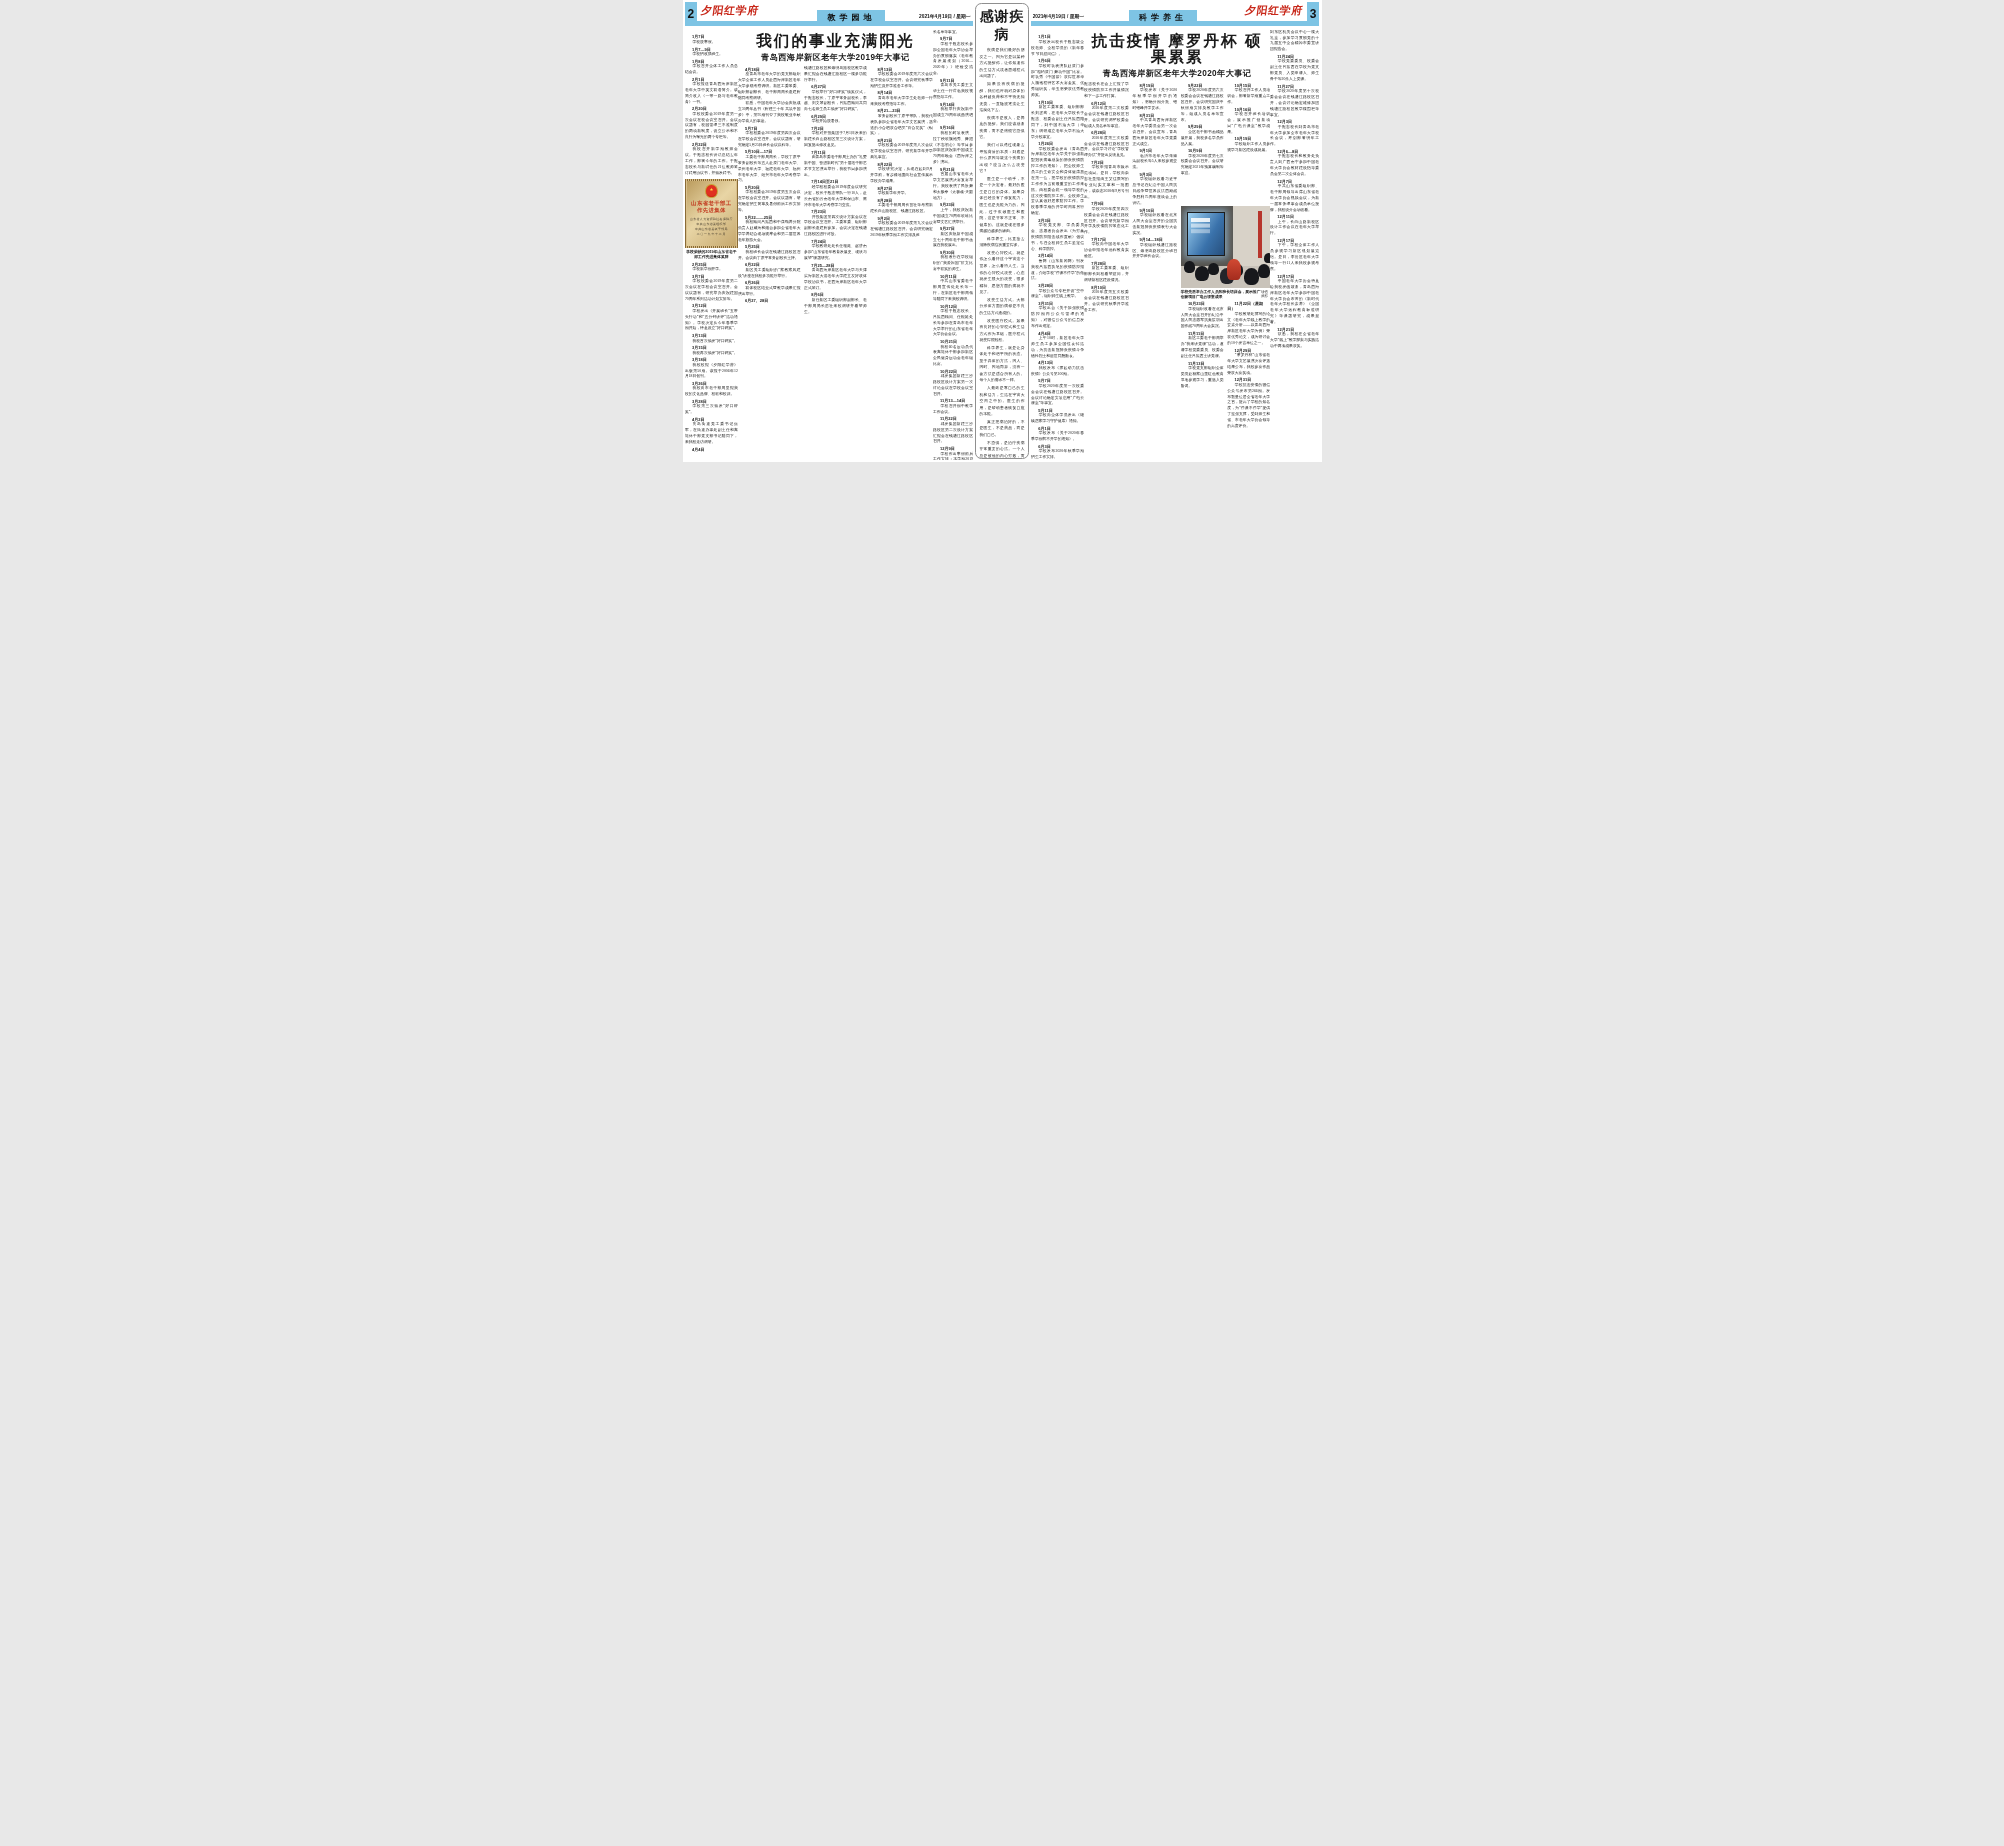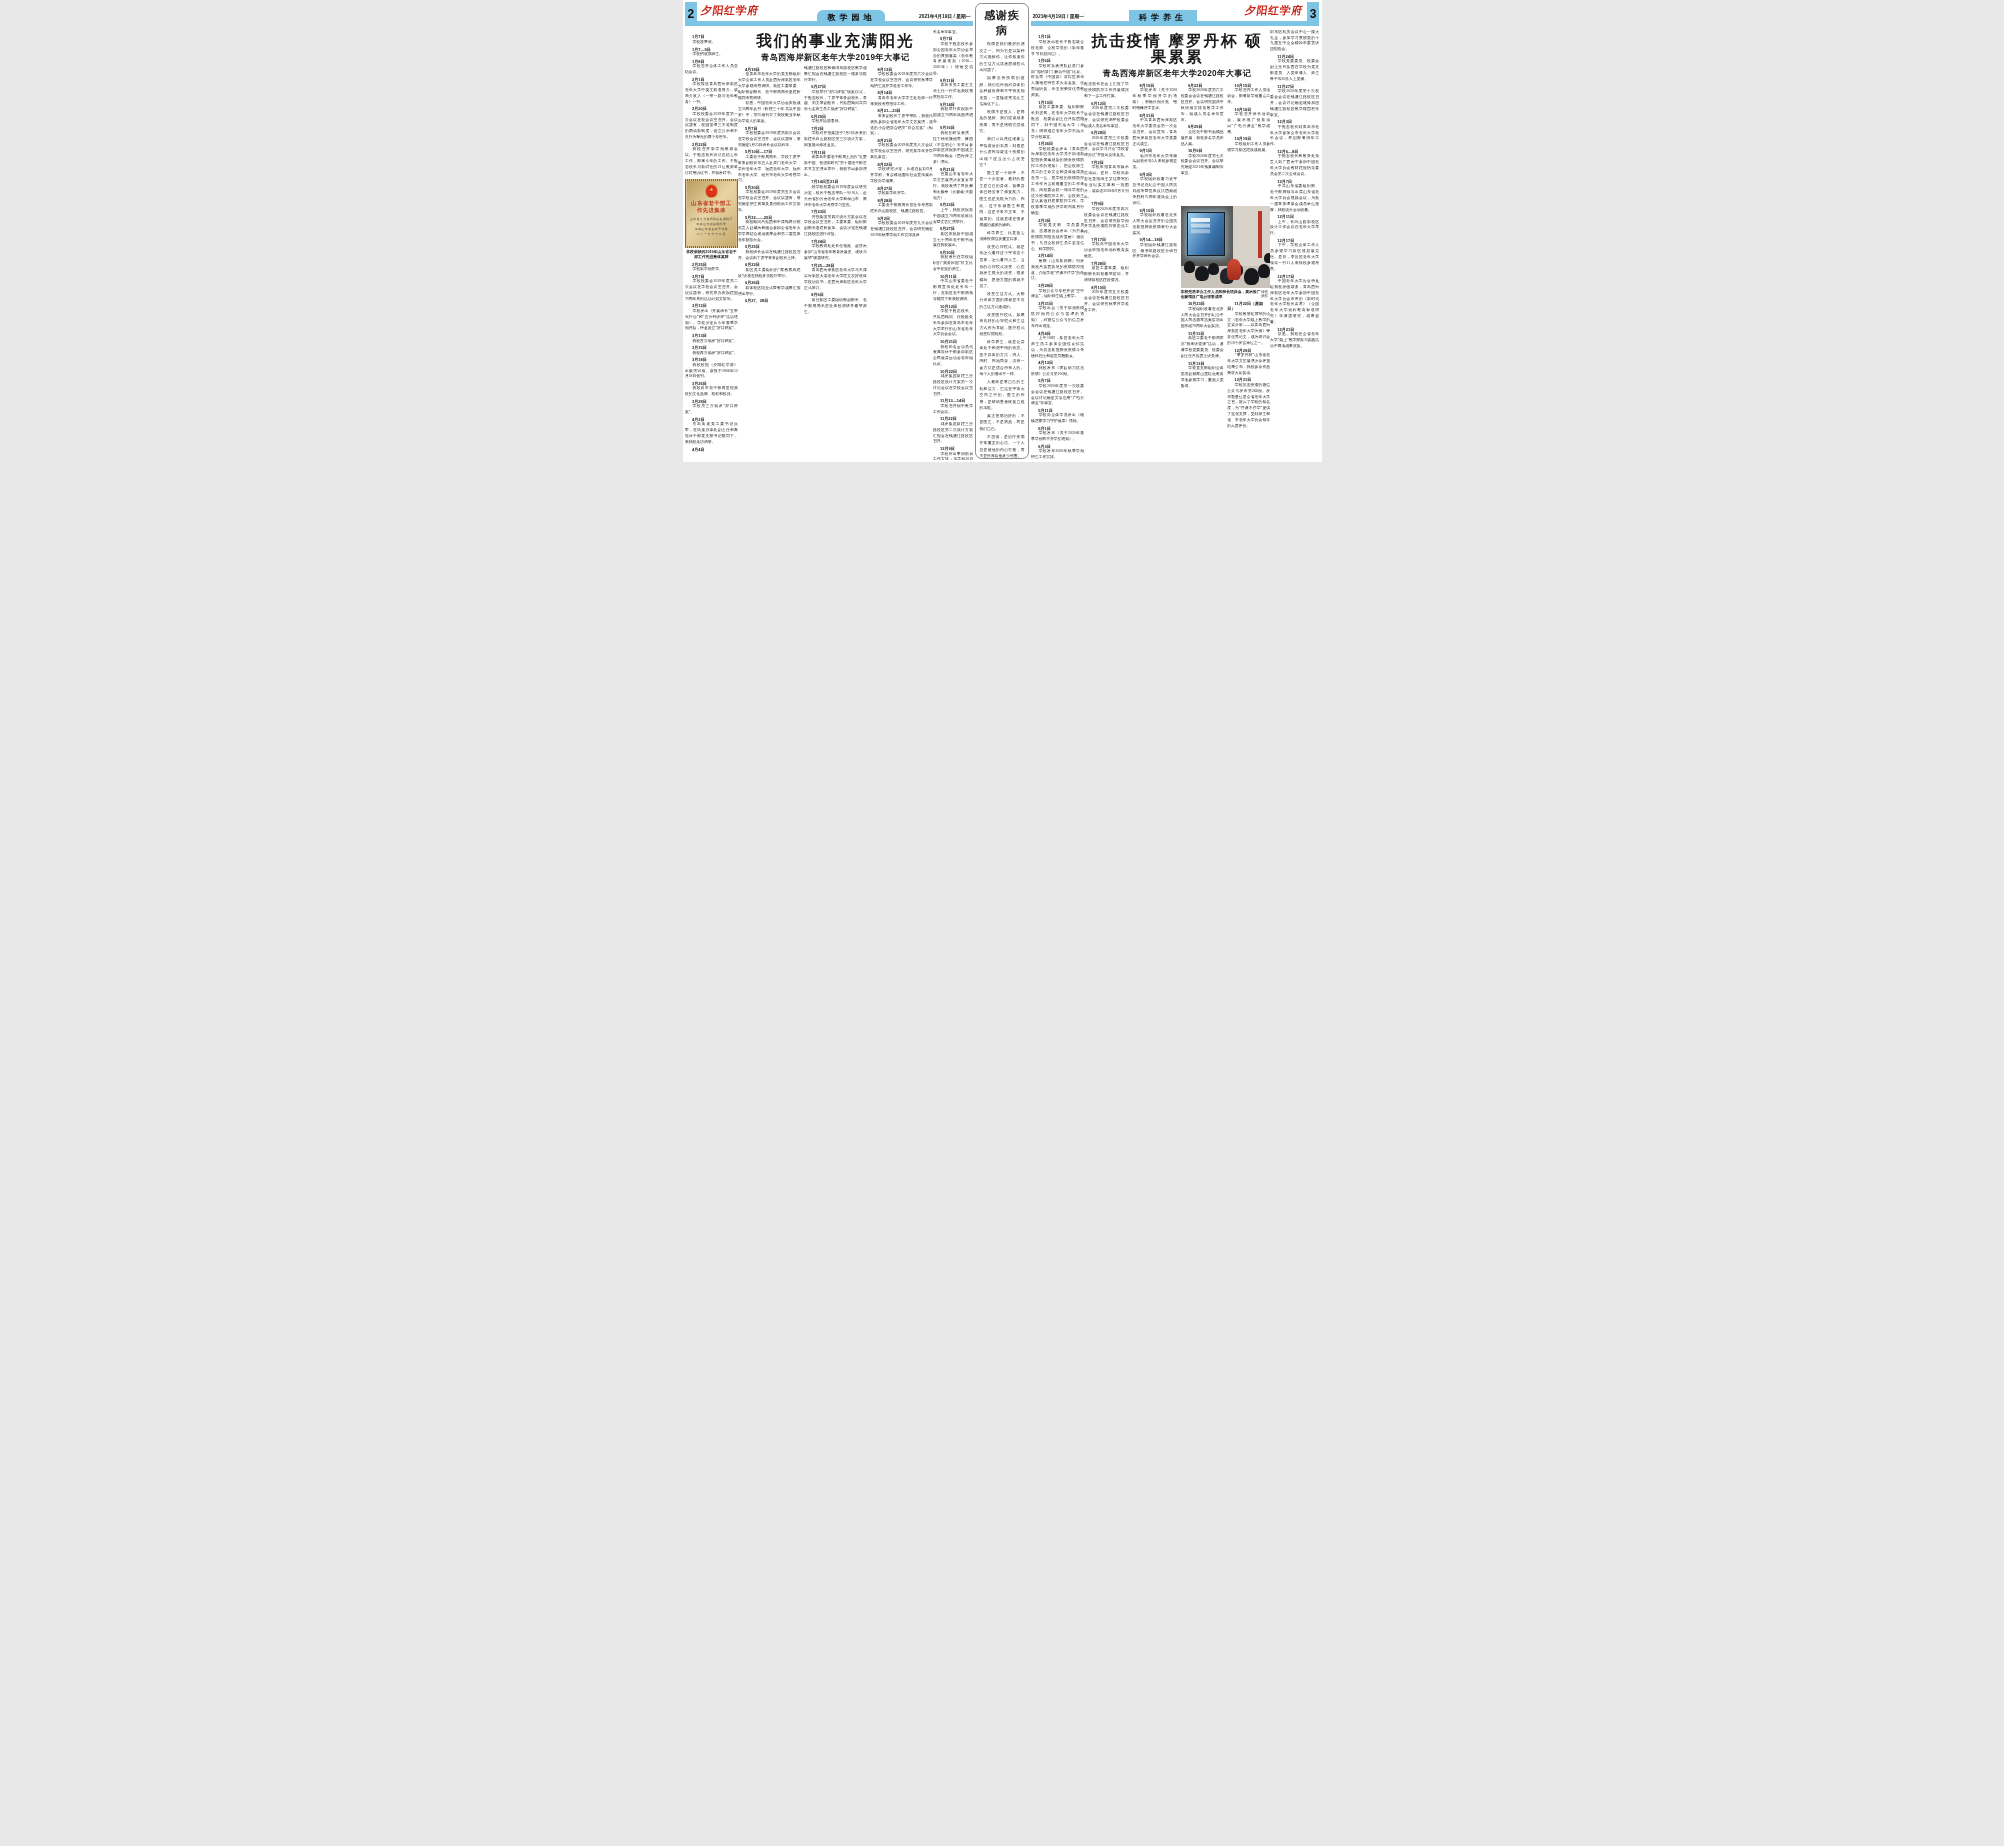--- a/index.html
+++ b/index.html
@@ -13,21 +13,21 @@
   .band .numblock{position:absolute;top:0.8px;bottom:2.4px;width:12px;background:var(--blue);
       display:flex;align-items:center;justify-content:center;}
   .band.left .numblock{left:0;} .band.right .numblock{right:0;}
   .pagenum{font-family:"Liberation Sans",sans-serif;font-weight:900;font-size:12px;color:#111;}
   .masthead{position:absolute;top:2.4px;font-family:"DejaVu Serif",serif;font-weight:bold;
       font-size:10.8px;color:#c8281a;transform:skewX(-8deg);letter-spacing:0.8px;white-space:nowrap;}
   .band.left .masthead{left:16px;} .band.right .masthead{right:16px;}
   .tab{position:absolute;bottom:2.4px;height:16px;width:68px;background:var(--blue);
       display:flex;align-items:center;justify-content:center;font-family:"Liberation Sans",sans-serif;
       font-weight:900;font-size:8px;letter-spacing:4px;color:#111;}
-  .band.left .tab{left:46%;border-radius:6px;} .band.right .tab{left:34%;}
+  .band.left .tab{left:46%;} .band.right .tab{left:34%;}
   .banddate{position:absolute;bottom:8.8px;font-family:"Liberation Sans",sans-serif;font-weight:bold;
       font-size:4.8px;color:#111;white-space:nowrap;}
   .band.left .banddate{right:2.4px;} .band.right .banddate{left:1.6px;}
   
   .pbody{flex:1;display:flex;gap:0;min-height:0;padding-top:1.6px;}
   .col{overflow:hidden;min-width:0;}
   .rail{flex:0 0 53px;padding-top:4px;}
   .railR{flex:0 0 49px;}
   .colD{flex:0 0 40px;}
   .mainwrap{flex:1;display:flex;flex-direction:column;min-width:0;}
@@ -54,21 +54,21 @@
   .plaque-title{color:#c23a20;font-weight:bold;font-size:5.4px;letter-spacing:0.4px;
       font-family:"DejaVu Serif",serif;margin:1.6px 0 3.2px;}
   .plaque-issuer{font-size:2.9px;color:#3a3227;line-height:1.6;letter-spacing:0.4px;}
   .plaque-date{font-size:2.9px;color:#3a3227;margin-top:0.8px;letter-spacing:0.8px;}
   .plaque-caption{font-family:"Liberation Sans",sans-serif;font-weight:bold;font-size:3.8px;
       text-align:center;margin:1.2px 0 2.4px;}
   
   .mid{flex:0 0 45px;border:1px solid #8f8f8f;border-radius:6.4px;margin:1.6px 0;
       padding:4px 3.2px;display:flex;flex-direction:column;overflow:hidden;}
   .mid h3{margin:0 0 3.2px;text-align:center;font-family:"Liberation Sans",sans-serif;
-      font-weight:900;font-size:11px;letter-spacing:0.8px;}
+      font-weight:900;font-size:14px;letter-spacing:0.8px;}
   .mid p{margin:0 0 1.2px;font-size:3.8px;line-height:1.72;text-align:justify;text-indent:2em;}
   
   .widegrp{flex:2 1 0;display:flex;flex-direction:column;min-width:0;}
   .wg-row{display:flex;gap:3.6px;min-height:0;}
   .wg-top{flex:0 0 122px;overflow:hidden;}
   .wg-bottom{flex:1;overflow:hidden;}
   .wg-row .col{flex:1 1 0;}
   .photo{flex:0 0 82px;position:relative;margin:1.6px 0 0.8px;background:#8f8a84;overflow:hidden;}
   .ph-wallL{position:absolute;left:0;top:0;width:58%;height:75%;background:#57544f;}
   .ph-wallR{position:absolute;right:0;top:0;width:42%;height:80%;background:#d8d2c8;}

